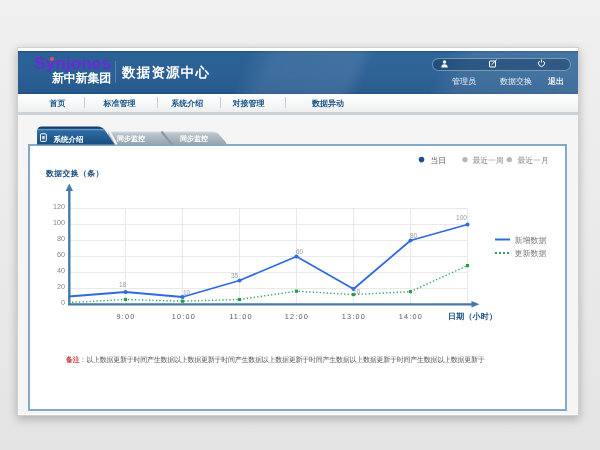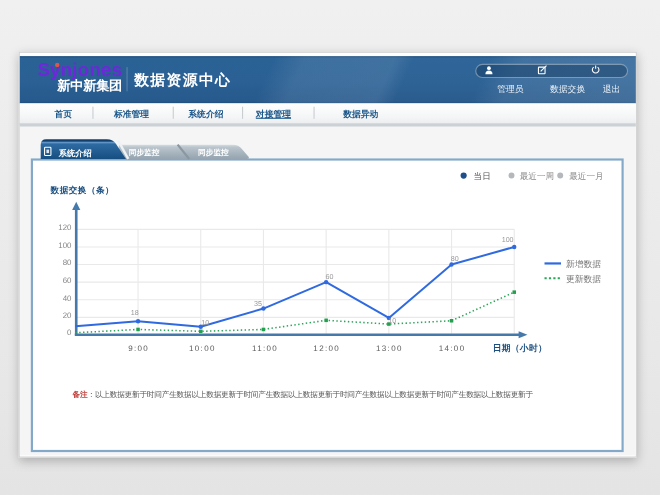--- a/index.html
+++ b/index.html
@@ -43,30 +43,30 @@
     </div>
   <div class="abs syn">Synjones</div>
   <div class="abs reddot"></div>
   <div class="abs cnlogo">新中新集团</div>
   <div class="abs hdrdiv"></div>
   <div class="abs title">数据资源中心</div>
   <div class="abs pill">
     <span style="left:9px;">	</span>
     <span style="left:19px;">管理员</span>
     <span style="left:67px;">数据交换</span>
-    <span style="left:115px;">退出</span>
+    <span style="left:115px;font-weight:bold;">退出</span>
   </div>
   <div class="abs navbar">
     <span class="nav-item" style="left:31.5px;">首页</span>
     <span class="nav-sep" style="left:66px;"></span>
     <span class="nav-item" style="left:85.6px;">标准管理</span>
     <span class="nav-sep" style="left:139px;"></span>
     <span class="nav-item" style="left:153.2px;">系统介绍</span>
     <span class="nav-sep" style="left:202px;"></span>
-    <span class="nav-item" style="left:214.6px;text-decoration:underline;">对接管理</span>
+    <span class="nav-item" style="left:214.6px;">对接管理</span>
     <span class="nav-sep" style="left:267px;"></span>
     <span class="nav-item" style="left:294px;">数据异动</span>
   </div>
   <div class="abs navdiv"></div>
   <div class="abs panel"></div>
   <svg class="abs overlay" width="600" height="450" viewBox="0 0 600 450">
     <defs>
       <linearGradient id="tabA" x1="0" y1="0" x2="0" y2="1">
         <stop offset="0" stop-color="#123f6b"></stop>
           <stop offset="0.10" stop-color="#123f6b"></stop>

